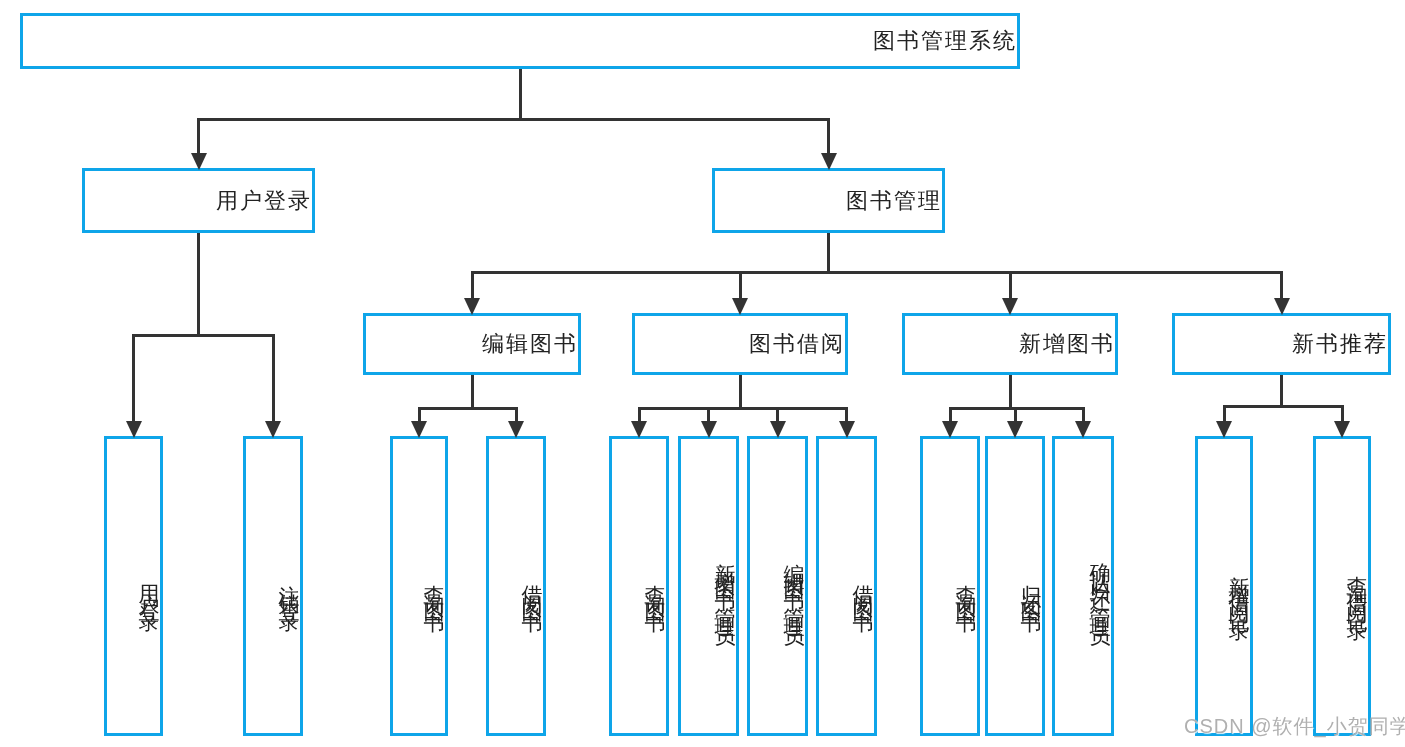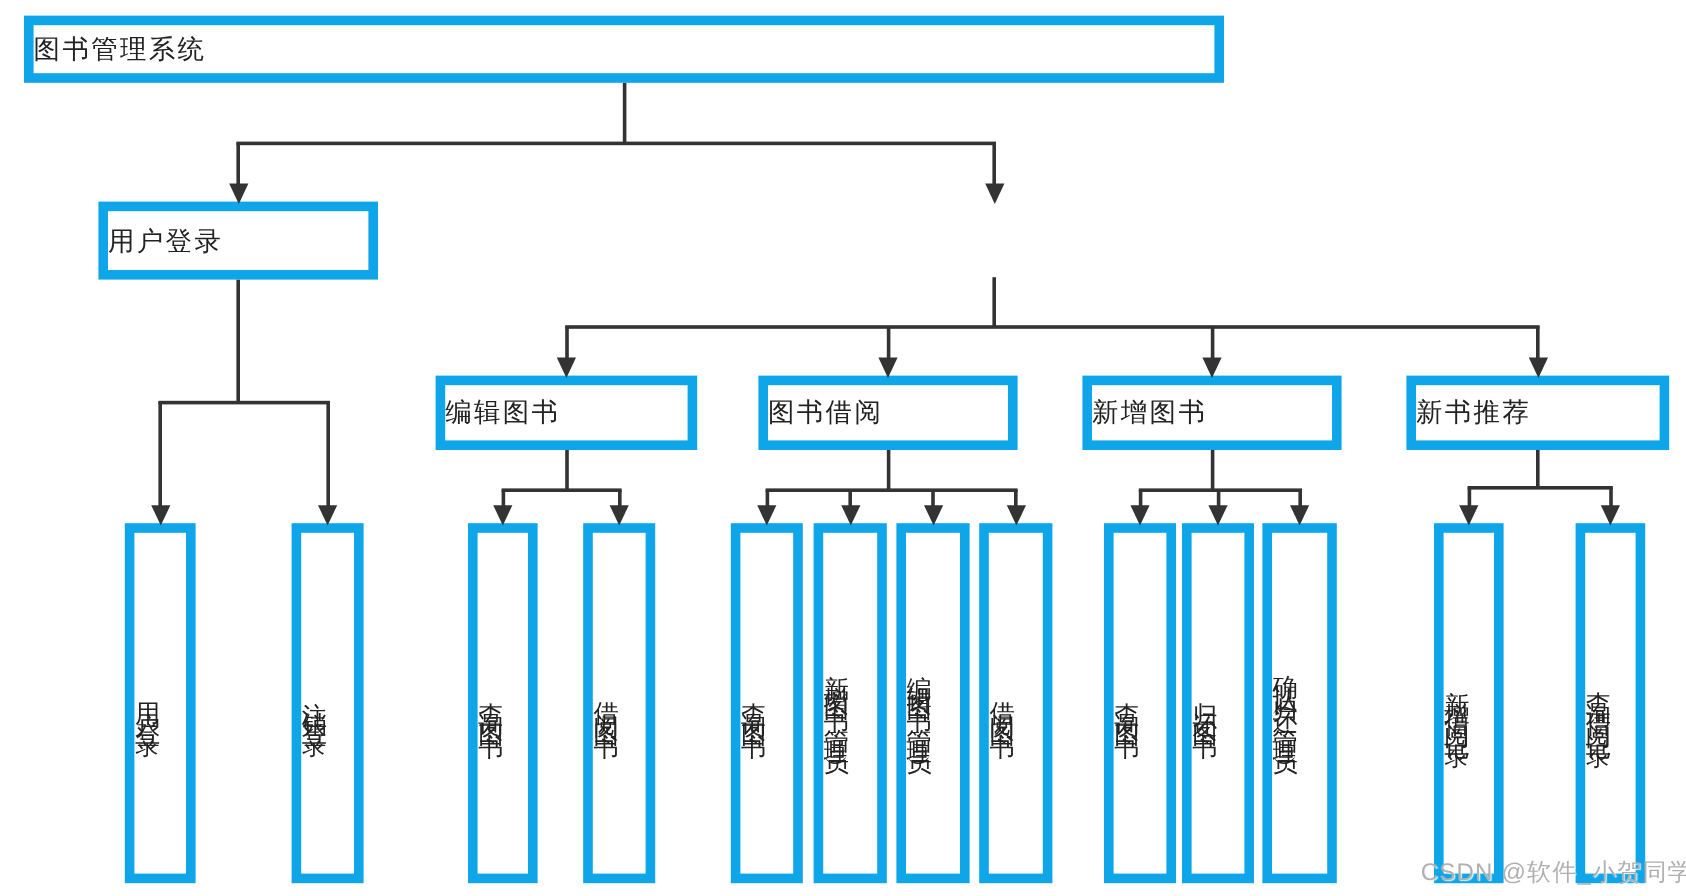--- a/index.html
+++ b/index.html
@@ -7,25 +7,25 @@
   body { font-family: "Liberation Sans", sans-serif; }
   #canvas {
     position: relative;
     width: 1405px;
     height: 747px;
     background: #ffffff;
     overflow: hidden;
   }
   .box {
     position: absolute;
-    border: 8px solid #0ea5e9;
+    border: 3px solid #0ea5e9;
     background: #ffffff;
     display: flex;
     align-items: center;
-    justify-content: flex-start;
+    justify-content: flex-end;
     color: #222222;
     z-index: 2;
   }
   .box .lbl {
     font-size: 22px;
     letter-spacing: 2px;
     white-space: nowrap;
     color: #222222;
   }
   .vbox .lbl {
@@ -84,20 +84,23 @@
     <div class="box vbox" style="left: 104px; top: 436px; width: 59px; height: 300px;">
       <span class="lbl">用户登录</span>
     </div>
     <div class="vline" style="left: 271.5px; top: 335px; width: 3px; height: 87px;"></div>
     <div class="arrow" style="left: 265px; top: 421px;"></div>
     <div class="box vbox" style="left: 243px; top: 436px; width: 60px; height: 300px;">
       <span class="lbl">注销登录</span>
     </div>
     <div class="vline" style="left: 827px; top: 119px; width: 3px; height: 35px;"></div>
     <div class="arrow" style="left: 820.5px; top: 153px;"></div>
+    <div class="box" style="left: 712px; top: 168px; width: 233px; height: 65px;">
+      <span class="lbl">图书管理</span>
+    </div>
     <div class="vline" style="left: 827px; top: 231px; width: 3px; height: 41px;"></div>
     <div class="hline" style="left: 470.5px; top: 270.5px; width: 812.5px; height: 3px;"></div>
     <div class="vline" style="left: 470.5px; top: 272px; width: 3px; height: 27px;"></div>
     <div class="arrow" style="left: 464px; top: 298px;"></div>
     <div class="box" style="left: 363px; top: 313px; width: 218px; height: 62px;">
       <span class="lbl">编辑图书</span>
     </div>
     <div class="vline" style="left: 470.5px; top: 373px; width: 3px; height: 35px;"></div>
     <div class="hline" style="left: 417.5px; top: 406.5px; width: 100px; height: 3px;"></div>
     <div class="vline" style="left: 417.5px; top: 408px; width: 3px; height: 14px;"></div>

